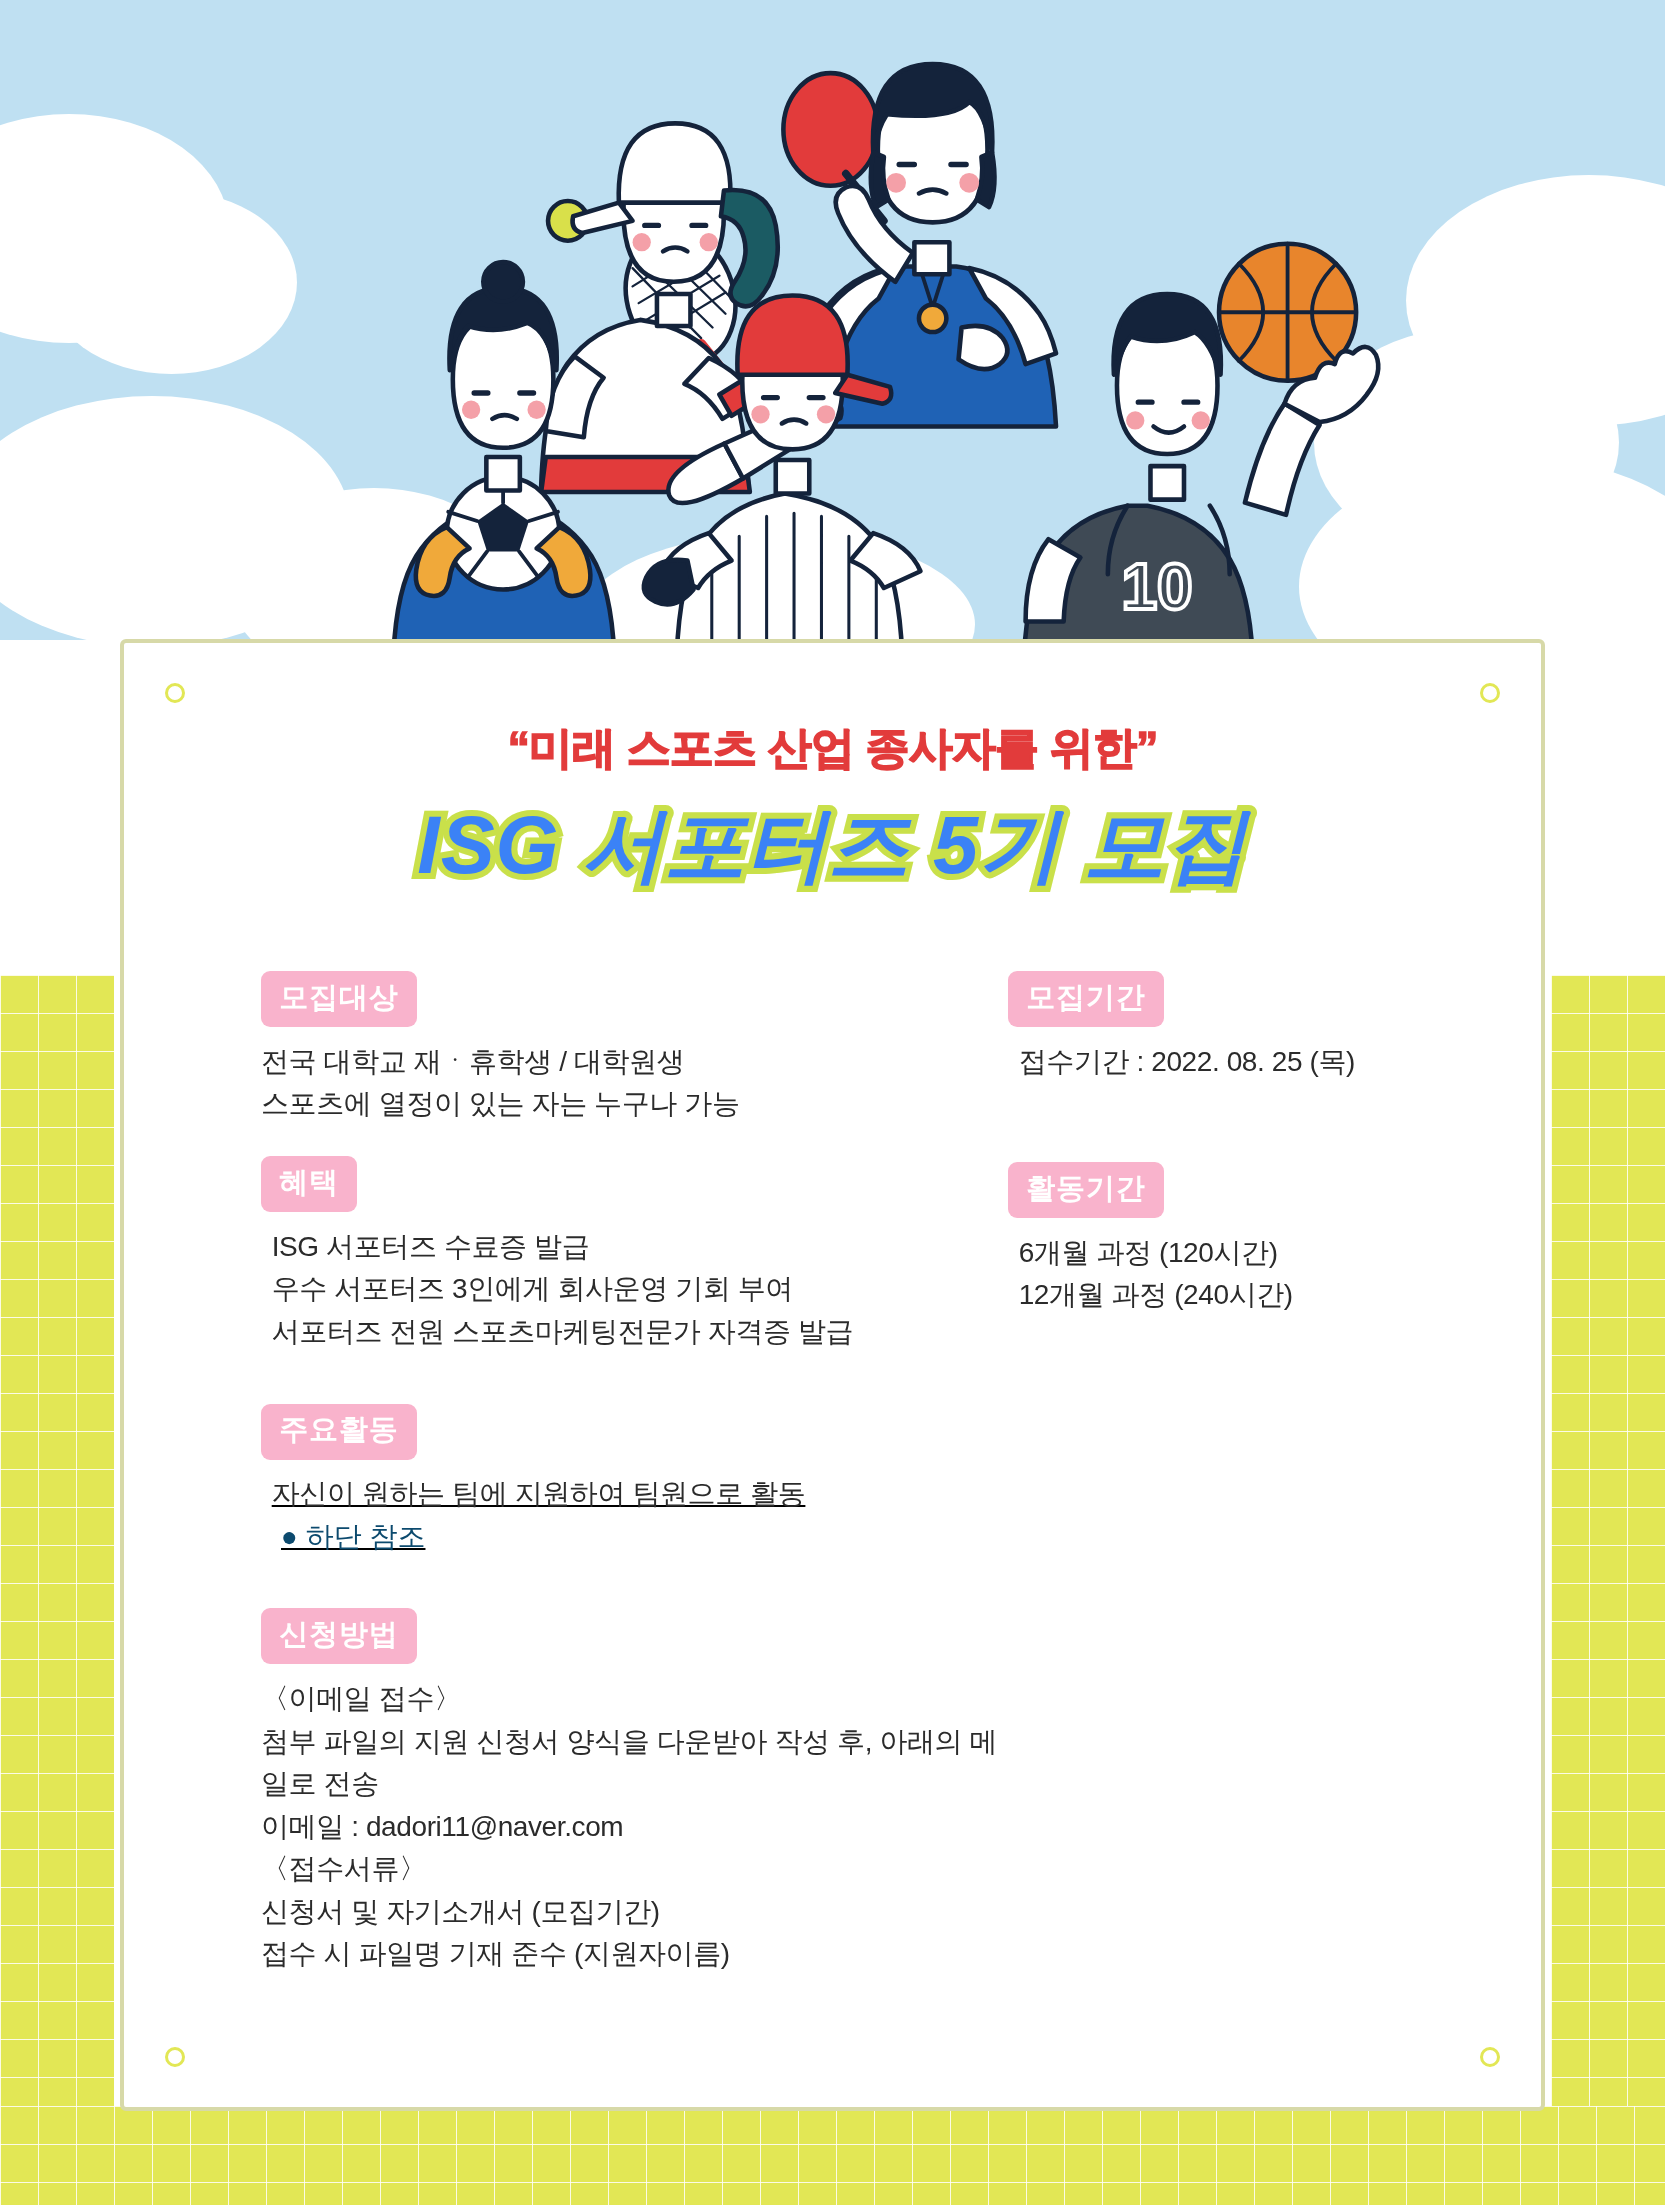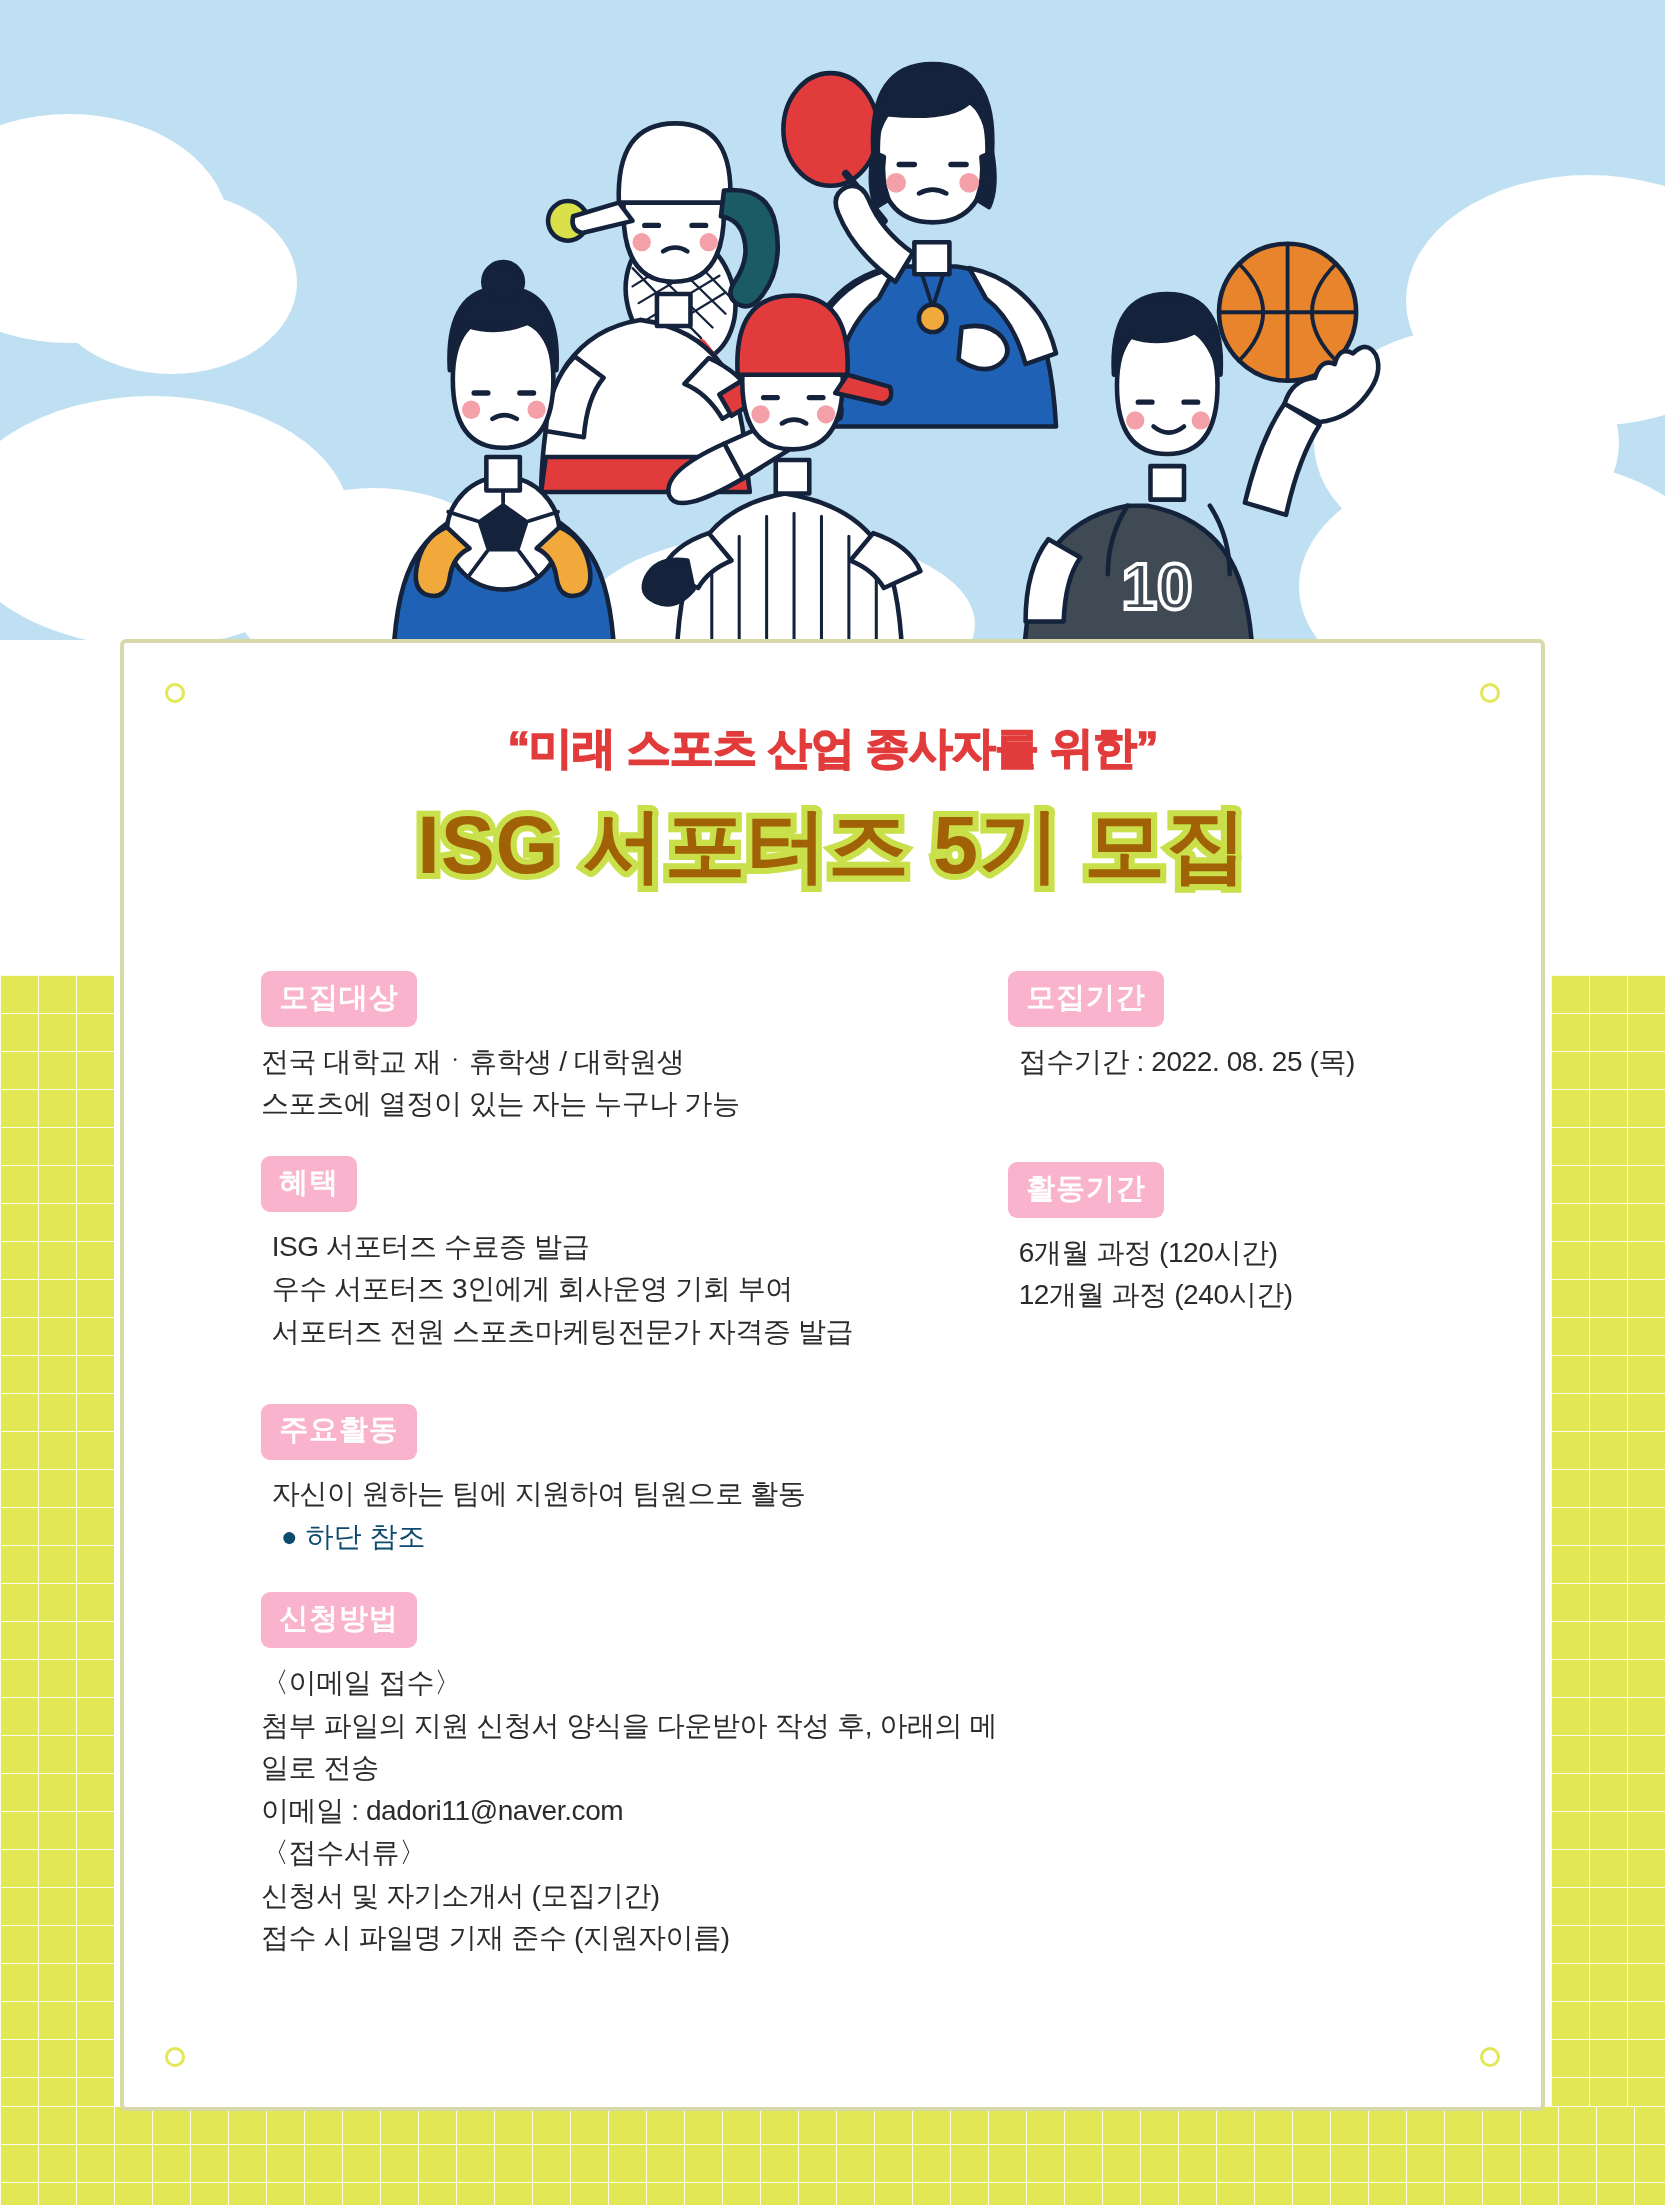--- a/index.html
+++ b/index.html
@@ -67,24 +67,25 @@
 
   
   .headline-wrap { position: absolute; left: 0; top: 76px; width: 100%; text-align: center; }
   .sub-headline {
     font-size: 44px; font-weight: bold; color: #e23b3b; letter-spacing: -0.8px;
     -webkit-text-stroke: 1.5px #e23b3b;
   }
   .main-headline {
     margin-top: 13.7px;
     font-size: 81px; font-weight: bold; letter-spacing: 0.8px;
-    color: #a16207;
+    color: #3b82f6;
     -webkit-text-stroke: 12.2px #c9e04a;
     paint-order: stroke fill;
     text-shadow: 0 0 0 #c9e04a;
+    font-style: italic;
   }
 
   
   .content { position: absolute; left: 0; top: 328px; width: 100%; height: 1128px; }
   .col-left  { position: absolute; left: 137px; top: 0; width: 762px; }
   .col-right { position: absolute; left: 884px; top: 0; width: 488px; }
 
   .section { margin-bottom: 30.5px; }
   .tag {
     display: inline-block;
@@ -98,21 +99,21 @@
   .lines { margin-top: 13.7px; }
   .line {
     font-size: 28px; color: #2b2b2b; line-height: 1.52; letter-spacing: -0.4px;
   }
   .line.indent { padding-left: 10.7px; }
   .bullet-line { font-size: 28px; color: #0c4a6e; line-height: 1.52; padding-left: 20px; }
 
   
   #sec-target { }
   #sec-benefit { margin-bottom: 50px; }
-  #sec-activity { margin-bottom: 34px; }
+  #sec-activity { margin-bottom: 50px; text-decoration: underline; }
   #sec-period { margin-bottom: 79px; }
 
   
   .people { position: absolute; left: 0; top: 0; width: 1360px; height: 655px; }
   svg { display: block; }
 </style>
 </head>
 <body>
 
 <div class="sky">

